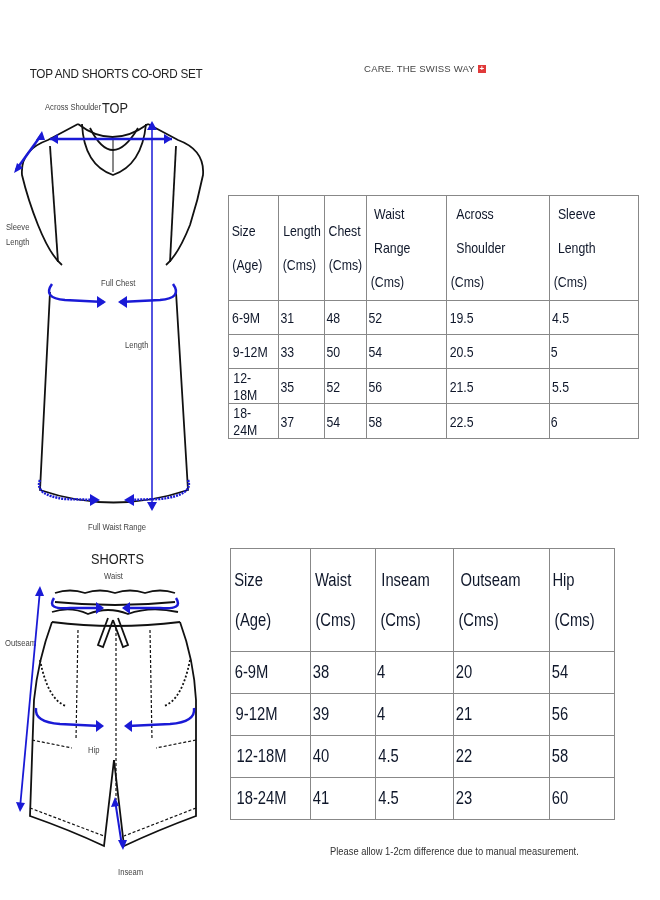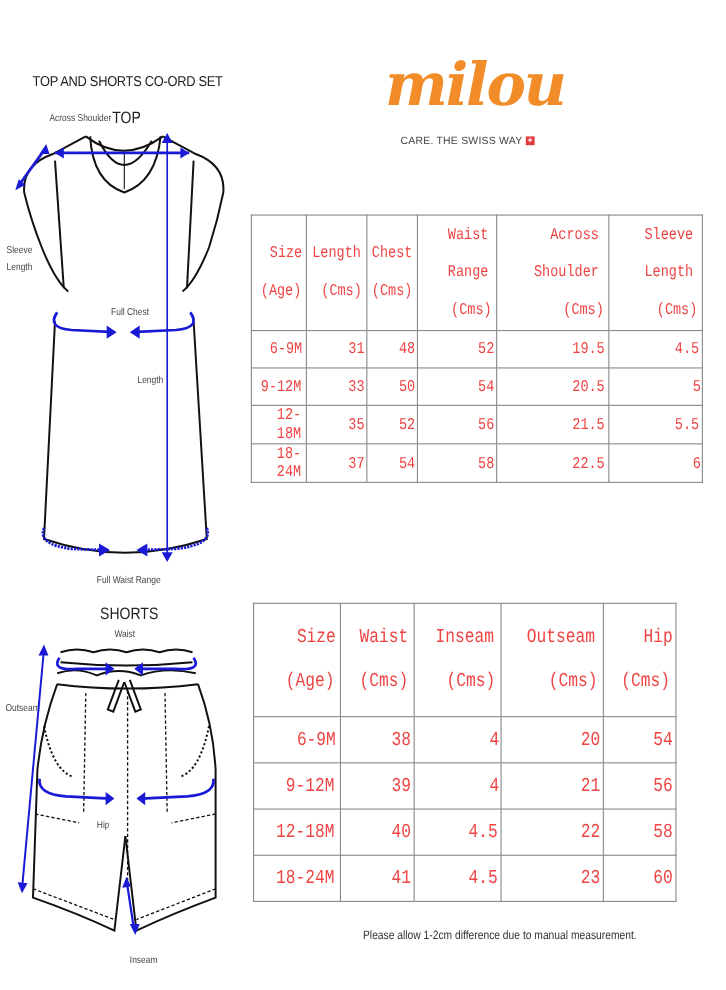--- a/index.html
+++ b/index.html
@@ -6,38 +6,37 @@
   body { width:660px; height:900px; position:relative; overflow:hidden; font-family:"Liberation Sans", sans-serif; color:#222; }
   .abs { position:absolute; }
   .set-title { left:6px; top:66px; width:220px; text-align:center; font-size:13px; letter-spacing:-0.3px; color:#222; transform:scaleX(0.9); transform-origin:center; }
   .lbl { font-size:9px; color:#444; transform:scaleX(0.85); transform-origin:left; white-space:nowrap; }
   .big-lbl { font-size:15px; color:#222; transform:scaleX(0.85); transform-origin:left; white-space:nowrap; }
   .logo { left:350px; top:46px; width:150px; text-align:center; }
   .logo-word { font-family:"DejaVu Serif", serif; font-style:italic; font-weight:bold; font-size:54px; color:#f28c28; line-height:60px; letter-spacing:-2px; }
   .tagline { font-size:9.5px; color:#444; margin-top:17px; letter-spacing:0.2px; }
   .swiss { display:inline-block; width:8px; height:8px; background:#e03a3a; color:#fff; font-size:8px; line-height:8px; text-align:center; vertical-align:middle; margin-left:3px; font-weight:bold; }
   table.size { position:absolute; border-collapse:collapse; font-family:"Liberation Sans", sans-serif; }
-  table.size td, table.size th { border:1.5px solid #888; text-align:right; color:#ef4444; font-weight:normal; padding:0;font-family:Liberation Mono, monospace; }
+  table.size td, table.size th { border:1.5px solid #888; text-align:left; color:#0f172a; font-weight:normal; padding:0; }
   .t1 { left:228px; top:195px; width:411px; }
   .t1 th { height:104px; font-size:15px; line-height:34px; }
   .t1 td { height:33px; font-size:15px; }
   .t2 { left:230px; top:548px; width:385px; }
   .t2 th { height:102px; font-size:18px; line-height:40px; }
   .t2 td { height:41px; font-size:18px; }
   .cond { display:inline-block; transform:scaleX(0.82); }
   .note { left:330px; top:845px; font-size:11px; color:#333; transform:scaleX(0.85); transform-origin:left; white-space:nowrap; }
   svg { position:absolute; overflow:visible; }
 </style>
 </head>
 <body>
 
 <div class="abs set-title">TOP AND SHORTS CO-ORD SET</div>
 
 <div class="abs logo">
-  <div class="logo-word">milou</div>
   <div class="tagline"><span>CARE. THE SWISS WAY</span><span class="swiss">+</span></div>
 </div>
 
 <div class="abs lbl" style="left:45px; top:102px;">Across Shoulder</div>
 <div class="abs big-lbl" style="left:102px; top:99px;">TOP</div>
 <div class="abs lbl" style="left:6px; top:222px;">Sleeve</div>
 <div class="abs lbl" style="left:6px; top:237px;">Length</div>
 <div class="abs lbl" style="left:101px; top:278px;">Full Chest</div>
 <div class="abs lbl" style="left:125px; top:340px;">Length</div>
 <div class="abs lbl" style="left:88px; top:522px;">Full Waist Range</div>

